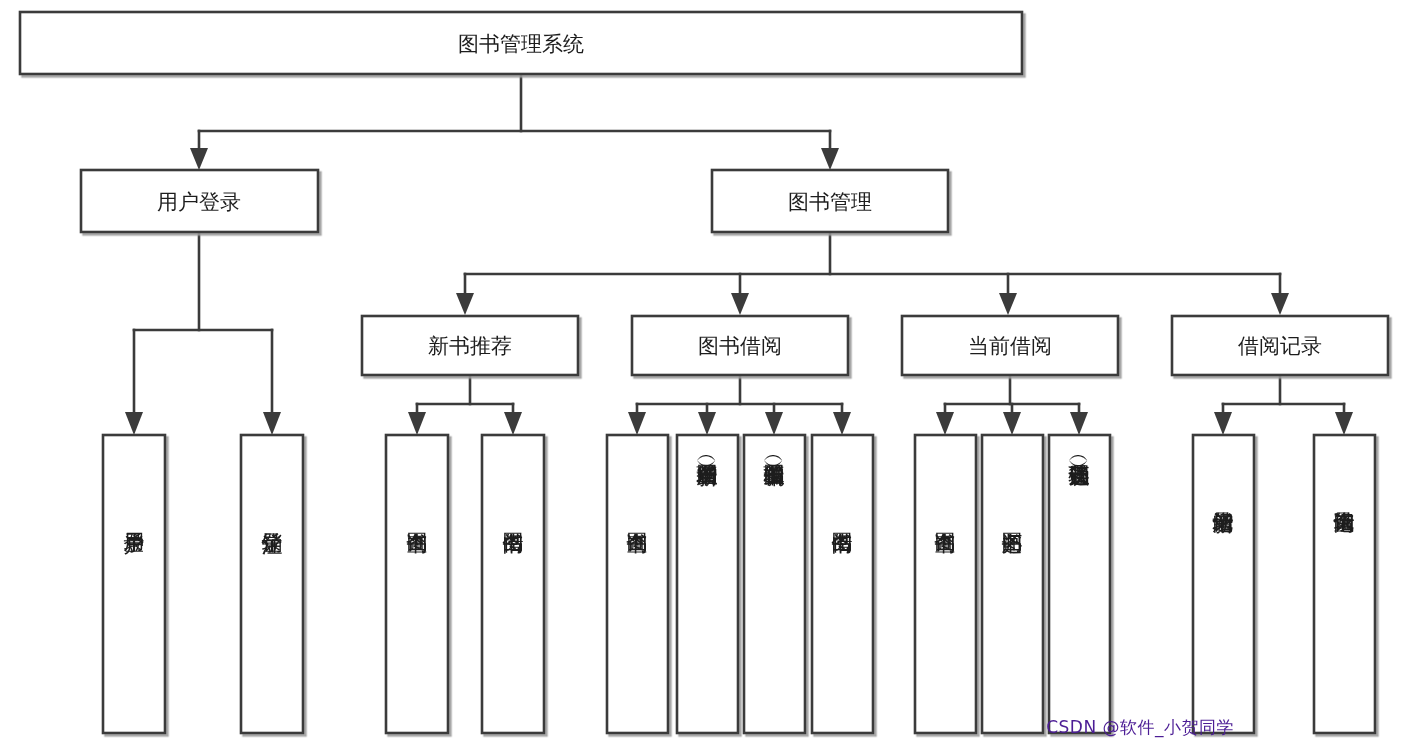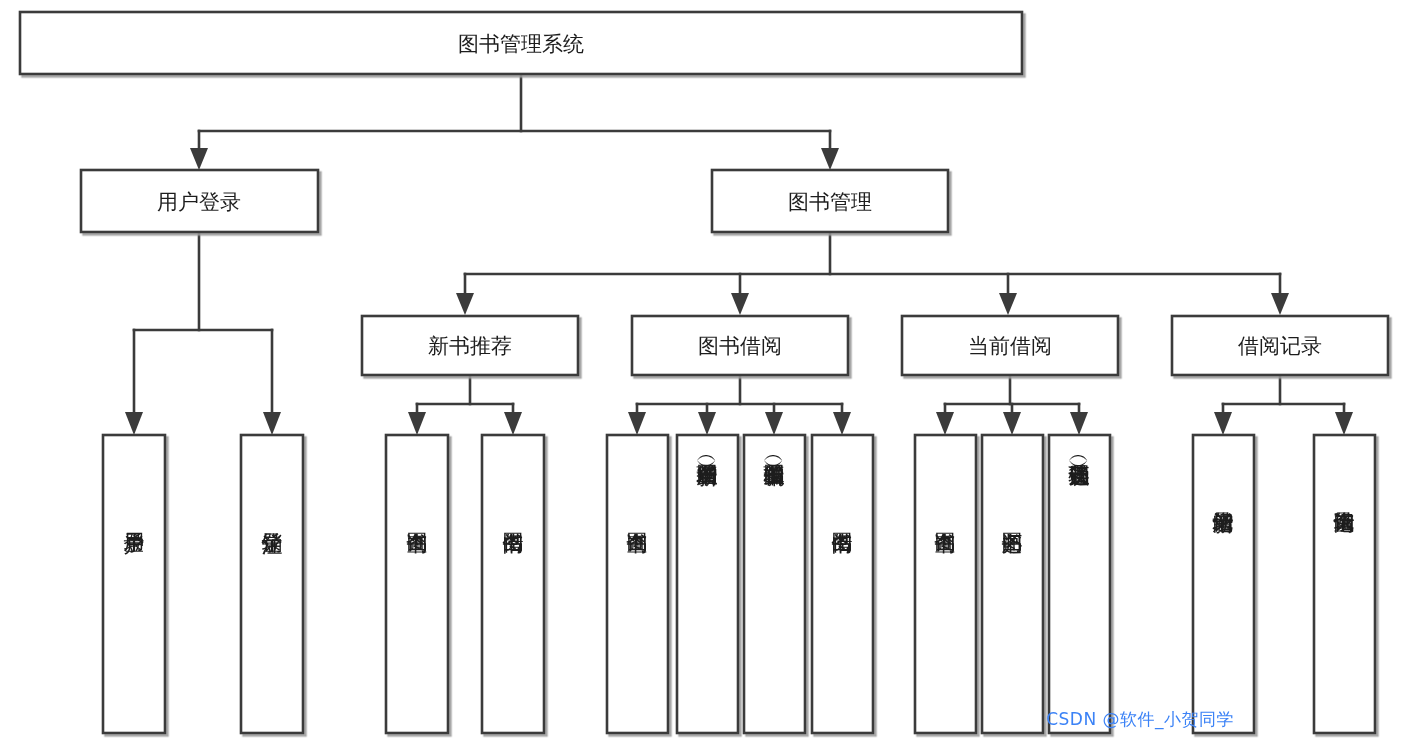--- a/index.html
+++ b/index.html
@@ -48,24 +48,24 @@
   }
   .node-label-vert {
     font-family: "DejaVu Sans", "Liberation Sans", sans-serif;
     fill: #1d1d1d;
     font-size: 21px;
     text-anchor: middle;
   }
   .watermark {
     position: absolute;
     right: 8px;
-    bottom: 16px;
+    bottom: 8px;
     font-family: "DejaVu Sans", "Liberation Sans", sans-serif;
     font-size: 17px;
-    color: #3b82f6;
+    color: #4c1d95;
     letter-spacing: 0.5px;
     white-space: nowrap;
     pointer-events: none;
   }
 </style>
 </head>
 <body>
 
 <div id="diagram-root">
 

